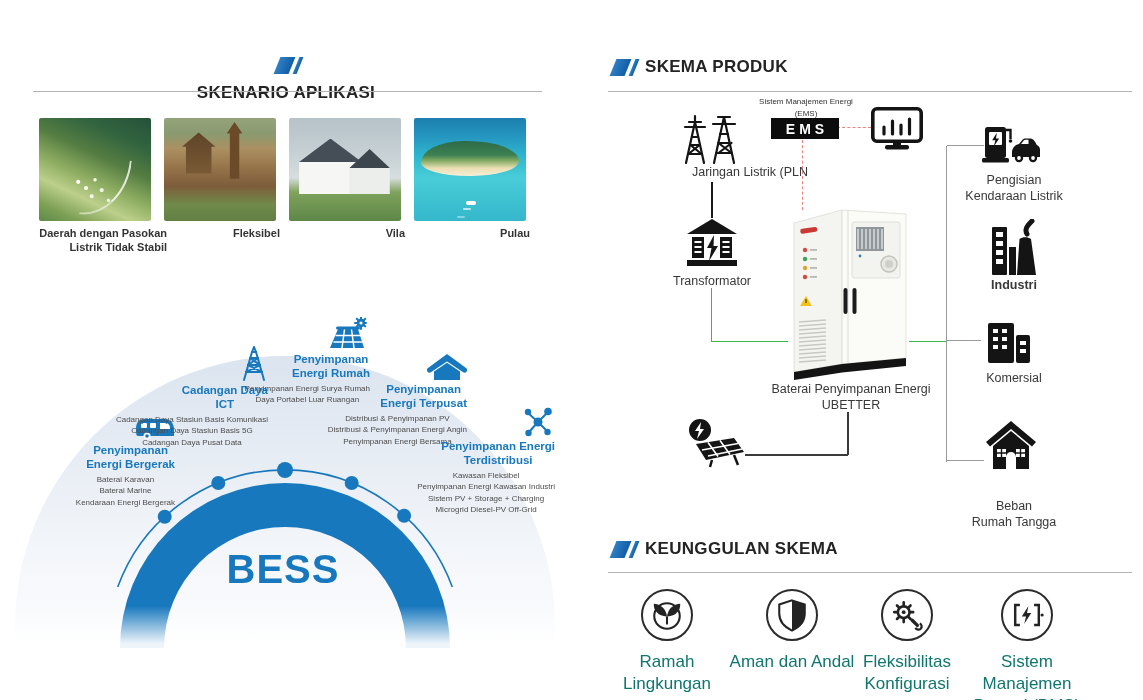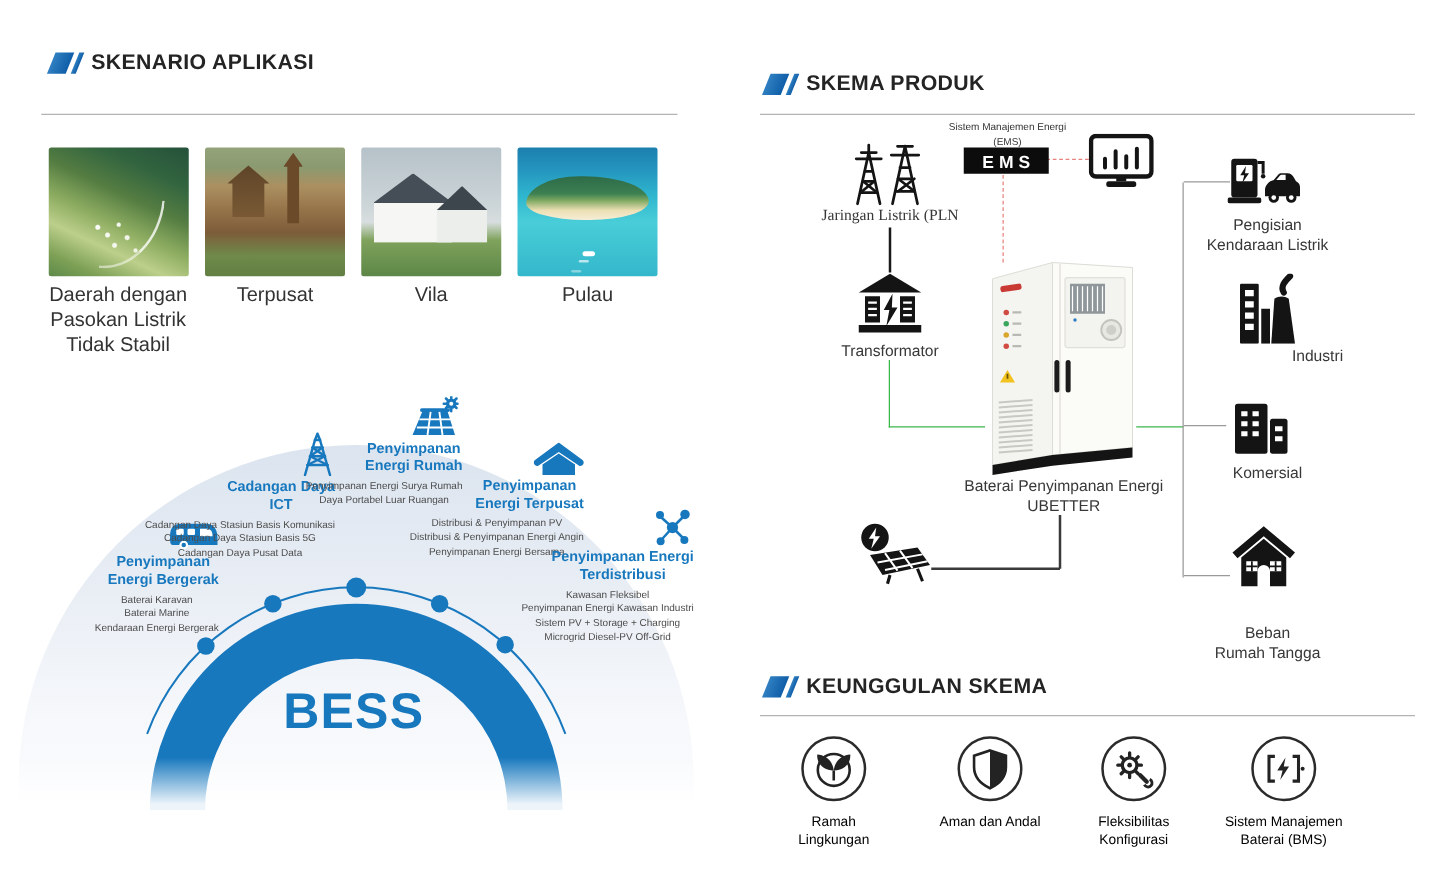--- a/index.html
+++ b/index.html
@@ -10,21 +10,21 @@
   .sec-head{position:absolute;display:flex;align-items:center;gap:9px;}
   .sec-title{font-size:17px;font-weight:bold;color:#242424;letter-spacing:.3px;}
   .flag{position:relative;width:28px;height:17px;flex:0 0 auto;}
   .flag i{position:absolute;top:0;height:17px;background:linear-gradient(90deg,#2f7fc1,#0f5ea8);transform:skewX(-22deg);}
   .flag .fa{left:5px;width:15px;}
   .flag .fb{left:24px;width:4px;}
   .rule{position:absolute;height:1px;background:#b3b3b3;}
   
   .photo{position:absolute;width:112px;height:103px;border-radius:2px;overflow:hidden;}
   .photo::before,.photo::after{content:'';position:absolute;}
-  .caption{position:absolute;font-size:16px;color:#333;text-align:center;line-height:1.25;}
+  .caption{position:absolute;font-size:11px;color:#333;text-align:right;line-height:1.25;font-weight:bold;}
   .ph1{background:linear-gradient(205deg,#24513a 0%,#33653f 22%,#557d42 40%,#8fae62 58%,#bccf8b 72%,#7da055 88%,#5d8a4a 100%);}
   .ph1::before{inset:0;background:
     radial-gradient(circle at 35% 62%,rgba(255,255,255,.95) 0 1.5px,transparent 2.5px),
     radial-gradient(circle at 42% 68%,rgba(255,255,255,.9) 0 1.5px,transparent 2.5px),
     radial-gradient(circle at 50% 60%,rgba(255,255,255,.9) 0 1.2px,transparent 2.2px),
     radial-gradient(circle at 56% 70%,rgba(255,255,255,.85) 0 1.5px,transparent 2.5px),
     radial-gradient(circle at 47% 76%,rgba(255,255,255,.85) 0 1.5px,transparent 2.5px),
     radial-gradient(circle at 62% 80%,rgba(255,255,255,.8) 0 1.2px,transparent 2.2px);}
   .ph1::after{right:20%;bottom:4%;width:40%;height:55%;border-right:2.5px solid rgba(255,255,255,.8);
     border-bottom:2px solid rgba(255,255,255,.5);border-radius:0 0 100% 0/0 0 100% 0;transform:rotate(6deg);}
@@ -59,42 +59,42 @@
   
   .dlabel{position:absolute;font-size:12.5px;color:#383838;text-align:center;line-height:1.3;white-space:pre-line;}
   .ems-cap{position:absolute;font-size:8px;color:#333;text-align:center;line-height:1.5;white-space:pre-line;}
   .emsbox{position:absolute;background:#0c0c0c;color:#fff;font-weight:bold;font-size:14px;
     letter-spacing:4px;display:flex;align-items:center;justify-content:center;padding-left:4px;}
   .ln{position:absolute;}
   
   .feat{position:absolute;width:140px;display:flex;flex-direction:column;align-items:center;}
   .feat-circle{width:52px;height:52px;border:2.2px solid #2b2b2b;border-radius:50%;
     display:flex;align-items:center;justify-content:center;background:#fff;box-sizing:border-box;}
-  .feat-label{margin-top:10px;font-size:11px;color:#000000;text-align:center;line-height:1.3;white-space:pre-line;}
+  .feat-label{margin-top:10px;font-size:17px;color:#0f766e;text-align:center;line-height:1.3;white-space:pre-line;}
 </style>
 </head>
 <body>
 
 <div id="canvas">
 
-  <div class="sec-head" style="left:36px;top:40px;width:500px;">
+  <div class="sec-head" style="left:36px;top:57px;width:500px;flex-direction:column;">
     <span class="flag">
         <i class="fa"></i>
         <i class="fb"></i>
       </span>
     <span class="sec-title">SKENARIO APLIKASI</span>
   </div>
   <div class="rule" style="left:33px;top:91px;width:509px;"></div>
 
   <div class="photo ph1" style="left:39px;top:118px;"></div>
   <div class="photo ph2" style="left:164px;top:118px;"></div>
   <div class="photo ph3" style="left:289px;top:118px;"></div>
   <div class="photo ph4" style="left:414px;top:118px;"></div>
   <div class="caption" style="left:22px;top:227px;width:145px;">Daerah dengan Pasokan Listrik Tidak Stabil</div>
-  <div class="caption" style="left:160px;top:227px;width:120px;">Terpusat</div>
+  <div class="caption" style="left:160px;top:227px;width:120px;">Fleksibel</div>
   <div class="caption" style="left:285px;top:227px;width:120px;">Vila</div>
   <div class="caption" style="left:410px;top:227px;width:120px;">Pulau</div>
 
   <div class="dome"></div>
   <svg class="abs" style="left:15px;top:356px;" width="540" height="292" viewBox="0 0 540 292">
     <path d="M105 292 A165 165 0 0 1 435 292 L391 292 A121 121 0 0 0 149 292 Z" fill="#1878be"></path>
     <path d="M102.7 231.1 A178 178 0 0 1 437.3 231.1" fill="none" stroke="#1878be" stroke-width="1.6"></path>
     <circle cx="149.7" cy="160.8" r="7" fill="#1878be"></circle>
     <circle cx="203.3" cy="127" r="7" fill="#1878be"></circle>
     <circle cx="270" cy="114" r="8" fill="#1878be"></circle>
@@ -240,21 +240,21 @@
       <path d="M6.5 41 h13 M8.5 32 h9 M10 24 h6"></path>
       <path d="M8.5 32 l11 9 M17.5 32 l-11 9"></path>
       <path d="M3 14 h20 M7 9 h12"></path>
       <path d="M13 3 v6"></path>
       <path d="M32 50 L42 4 M52 50 L42 4"></path>
       <path d="M34.5 40 h15 M36.5 30 h11 M38 21 h8"></path>
       <path d="M36.5 30 l13 10 M49.5 30 l-13 10"></path>
       <path d="M31 11 h22 M36 4 h12"></path>
     </g>
   </svg>
-  <div class="dlabel" style="left:637px;top:164px;width:150px;font-family:Liberation Serif, serif;">Jaringan Listrik (PLN</div>
+  <div class="dlabel" style="left:675px;top:164px;width:150px;">Jaringan Listrik (PLN</div>
 
   <svg class="abs" style="left:686px;top:218px;" width="52" height="50" viewBox="0 0 52 50">
     <polygon points="26,1 51,16 1,16" fill="#141414"></polygon>
     <rect x="3" y="17" width="46" height="25" fill="#fff"></rect>
     <rect x="6" y="19" width="12" height="21" fill="#141414"></rect>
     <rect x="34" y="19" width="12" height="21" fill="#141414"></rect>
     <g stroke="#fff" stroke-width="1.8">
         <path d="M8.5 24 h7 M8.5 29 h7 M8.5 34 h7 M36.5 24 h7 M36.5 29 h7 M36.5 34 h7"></path>
       </g>
     <path d="M28 17 L21 30 h4.5 L23 43 L32 28 h-4.5 Z" fill="#141414"></path>
@@ -329,21 +329,21 @@
     <g fill="#fff">
         <rect x="6" y="13" width="7" height="5"></rect>
         <rect x="6" y="22" width="7" height="5"></rect>
         <rect x="6" y="31" width="7" height="5"></rect>
         <rect x="6" y="40" width="7" height="5"></rect>
       </g>
     <rect x="19" y="28" width="7" height="28" fill="#141414"></rect>
     <path d="M27 56 L29.5 20 c3.5 -2.5 8 -2.5 11.5 0 L46 56 Z" fill="#141414"></path>
     <path d="M37 15 c-3 -5 1 -9 5 -13" stroke="#141414" stroke-width="5" fill="none" stroke-linecap="round"></path>
   </svg>
-  <div class="dlabel" style="left:978px;top:277px;width:152px;">Industri</div>
+  <div class="dlabel" style="left:938px;top:277px;width:152px;font-weight:bold;">Industri</div>
 
   <svg class="abs" style="left:986px;top:321px;" width="46" height="44" viewBox="0 0 46 44">
     <rect x="2" y="2" width="26" height="40" rx="2" fill="#141414"></rect>
     <g fill="#fff">
       <rect x="7" y="8" width="5" height="4"></rect>
         <rect x="16" y="8" width="5" height="4"></rect>
       <rect x="7" y="16" width="5" height="4"></rect>
         <rect x="16" y="16" width="5" height="4"></rect>
       <rect x="7" y="24" width="5" height="4"></rect>
         <rect x="16" y="24" width="5" height="4"></rect>

